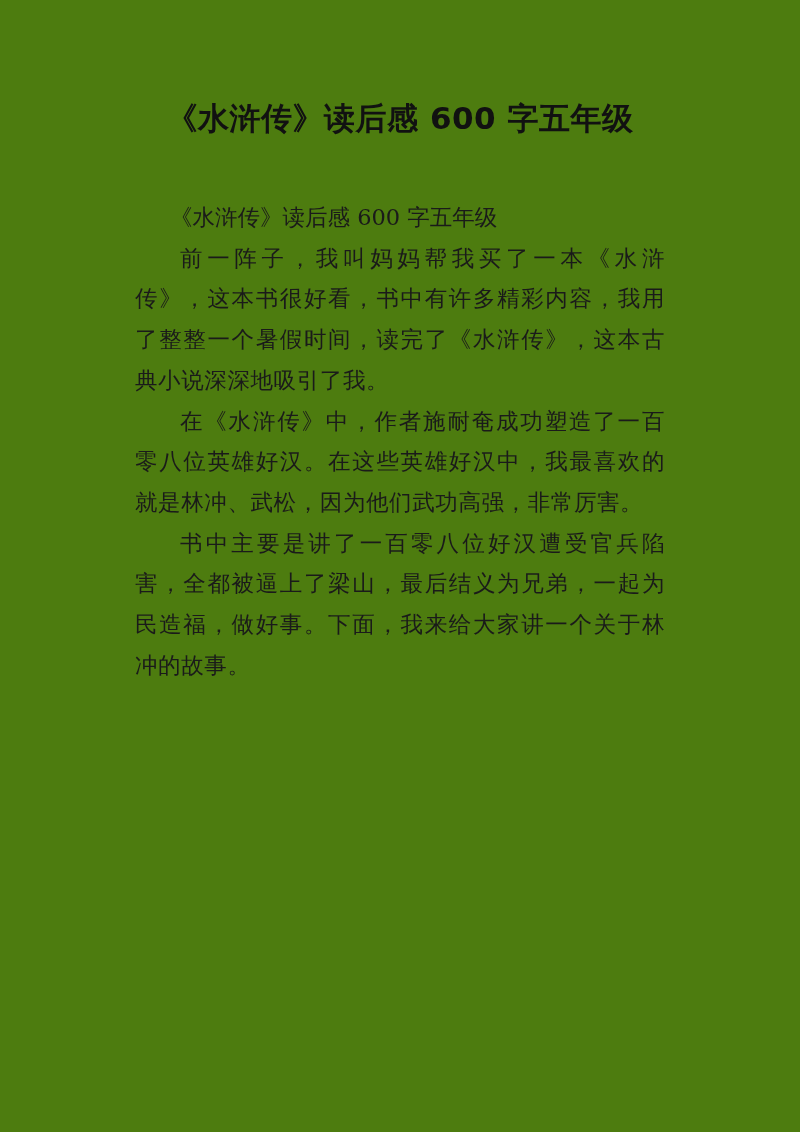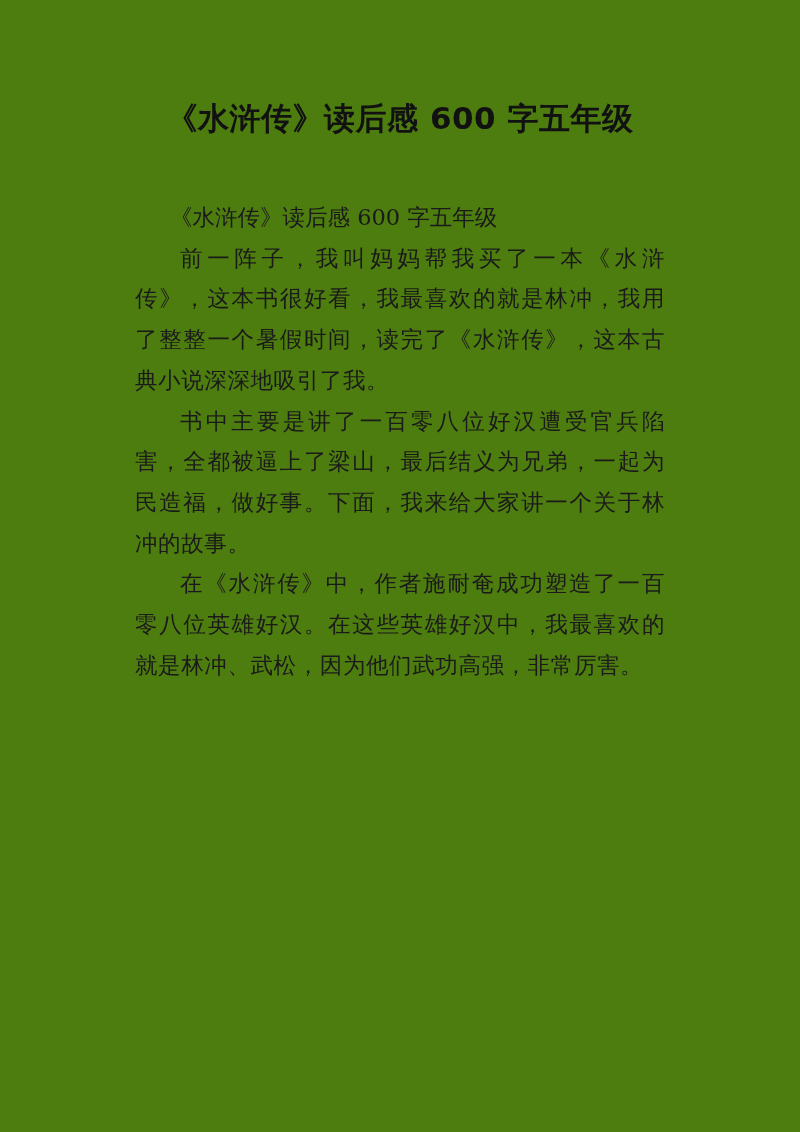--- a/index.html
+++ b/index.html
@@ -60,17 +60,17 @@
     }
   </style>
 </head>
 <body>
 
 <div class="page">
   <h1 class="doc-title">《水浒传》读后感 600 字五年级</h1>
 
   <div class="doc-body">
     <p class="subtitle">《水浒传》读后感 600 字五年级</p>
-    <p>前一阵子，我叫妈妈帮我买了一本《水浒传》，这本书很好看，我最喜欢的就是林冲，我用了整整一个暑假时间，读完了《水浒传》，这本古典小说深深地吸引了我。</p>
+    <p>前一阵子，我叫妈妈帮我买了一本《水浒传》，这本书很好看，书中有许多精彩内容，我用了整整一个暑假时间，读完了《水浒传》，这本古典小说深深地吸引了我。</p>
+    <p>在《水浒传》中，作者施耐奄成功塑造了一百零八位英雄好汉。在这些英雄好汉中，我最喜欢的就是林冲、武松，因为他们武功高强，非常厉害。</p>
     <p>书中主要是讲了一百零八位好汉遭受官兵陷害，全都被逼上了梁山，最后结义为兄弟，一起为民造福，做好事。下面，我来给大家讲一个关于林冲的故事。</p>
-    <p>在《水浒传》中，作者施耐奄成功塑造了一百零八位英雄好汉。在这些英雄好汉中，我最喜欢的就是林冲、武松，因为他们武功高强，非常厉害。</p>
   </div>
 </div>
 
 </body></html>

